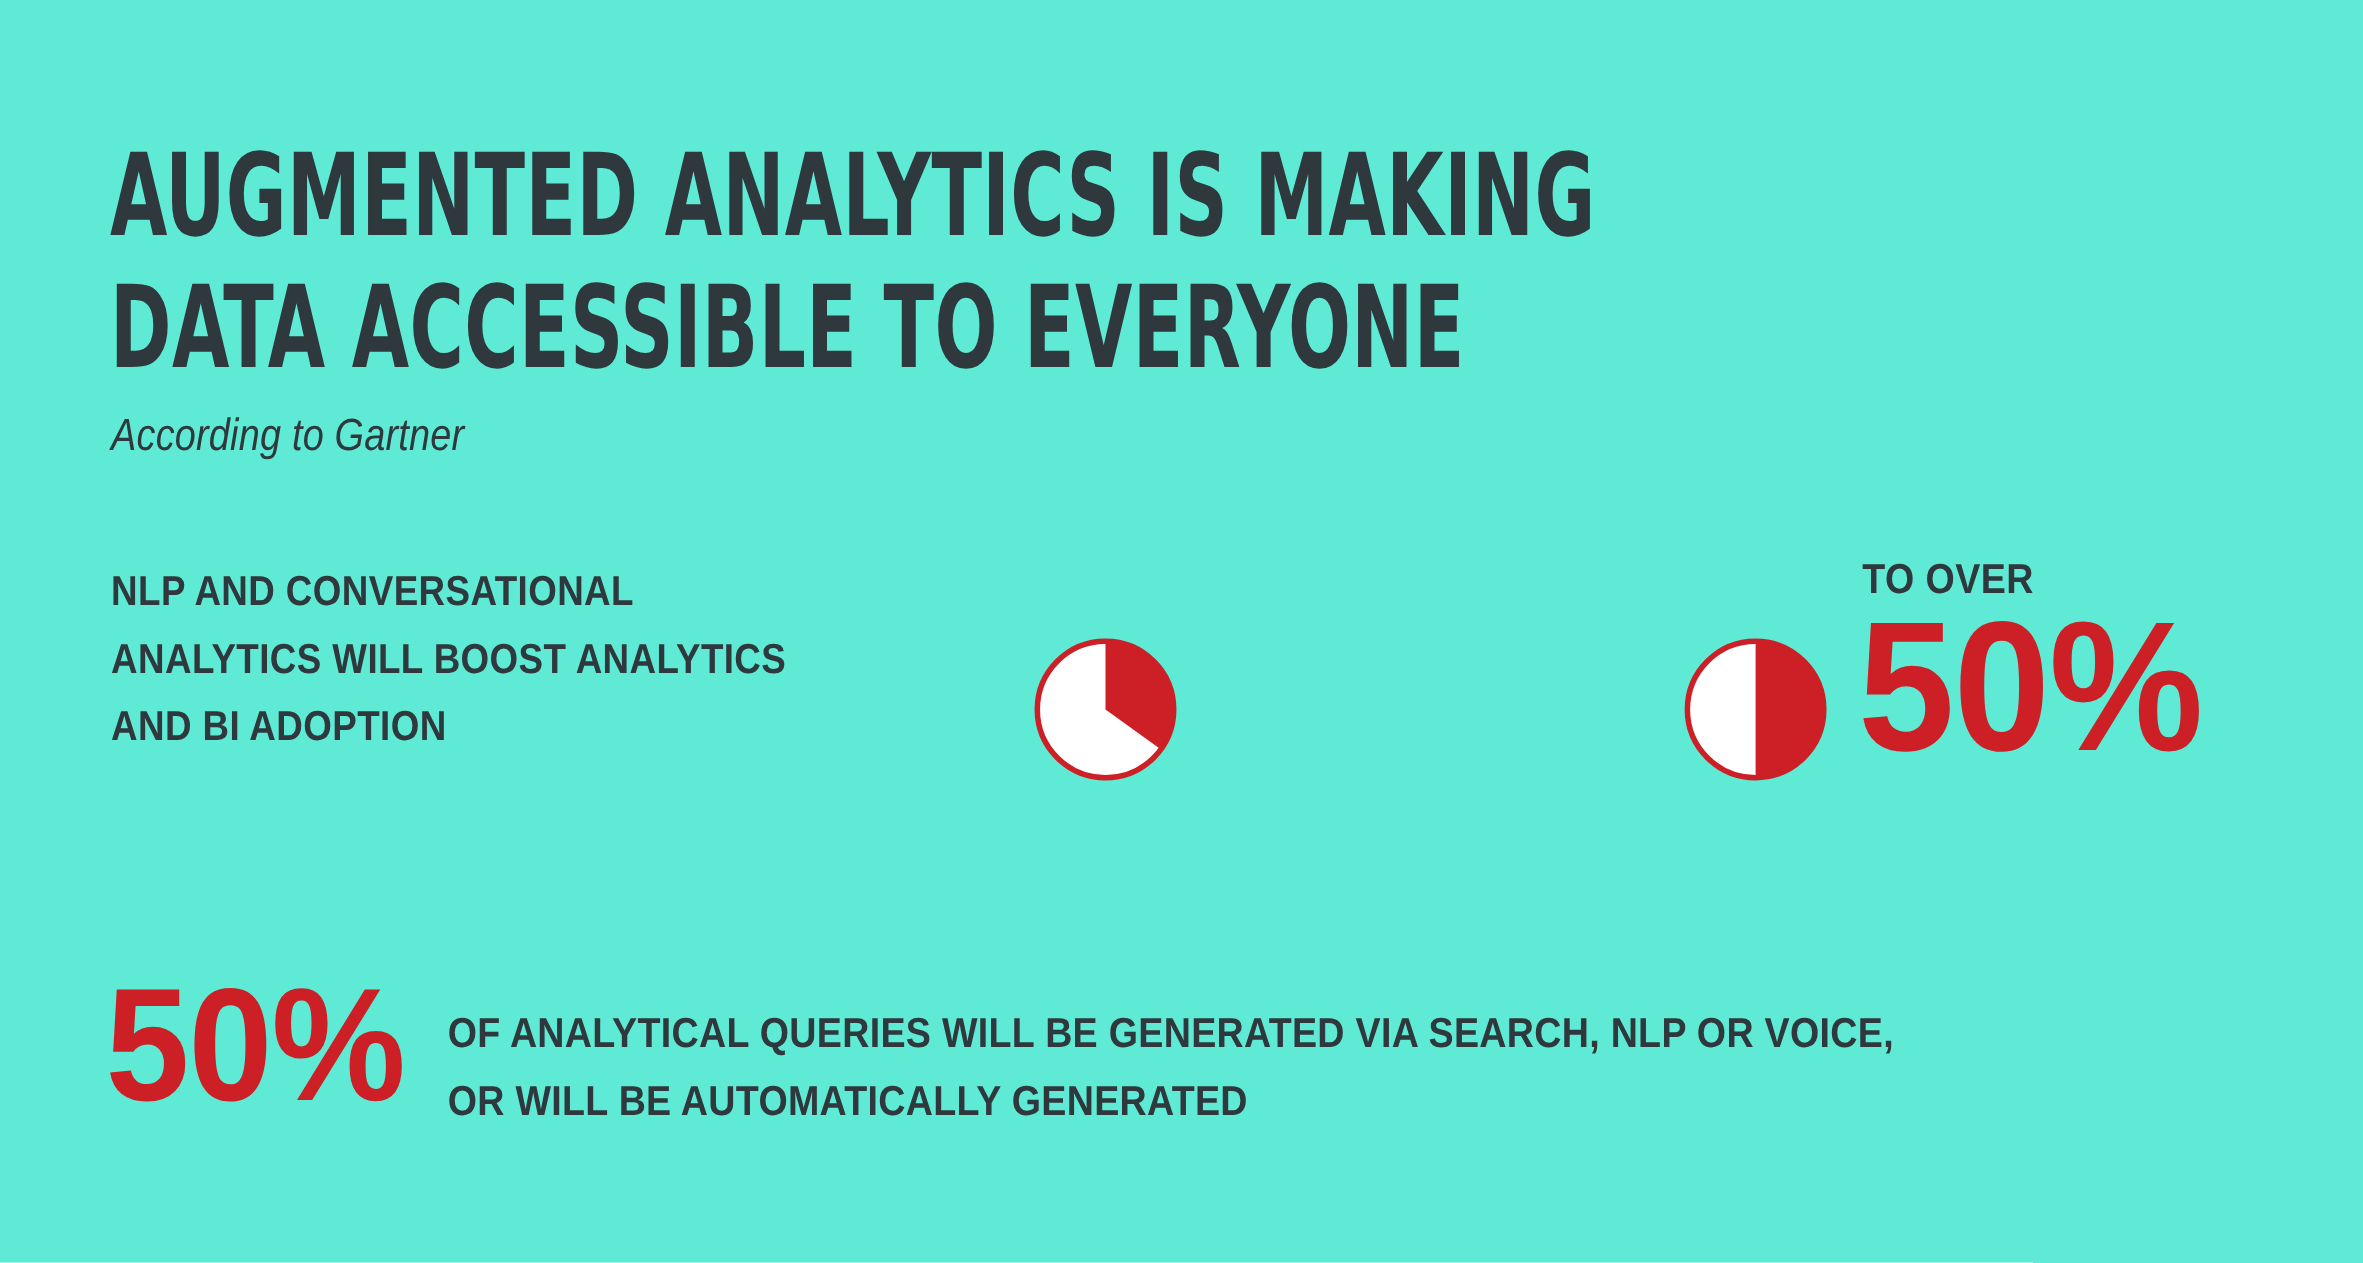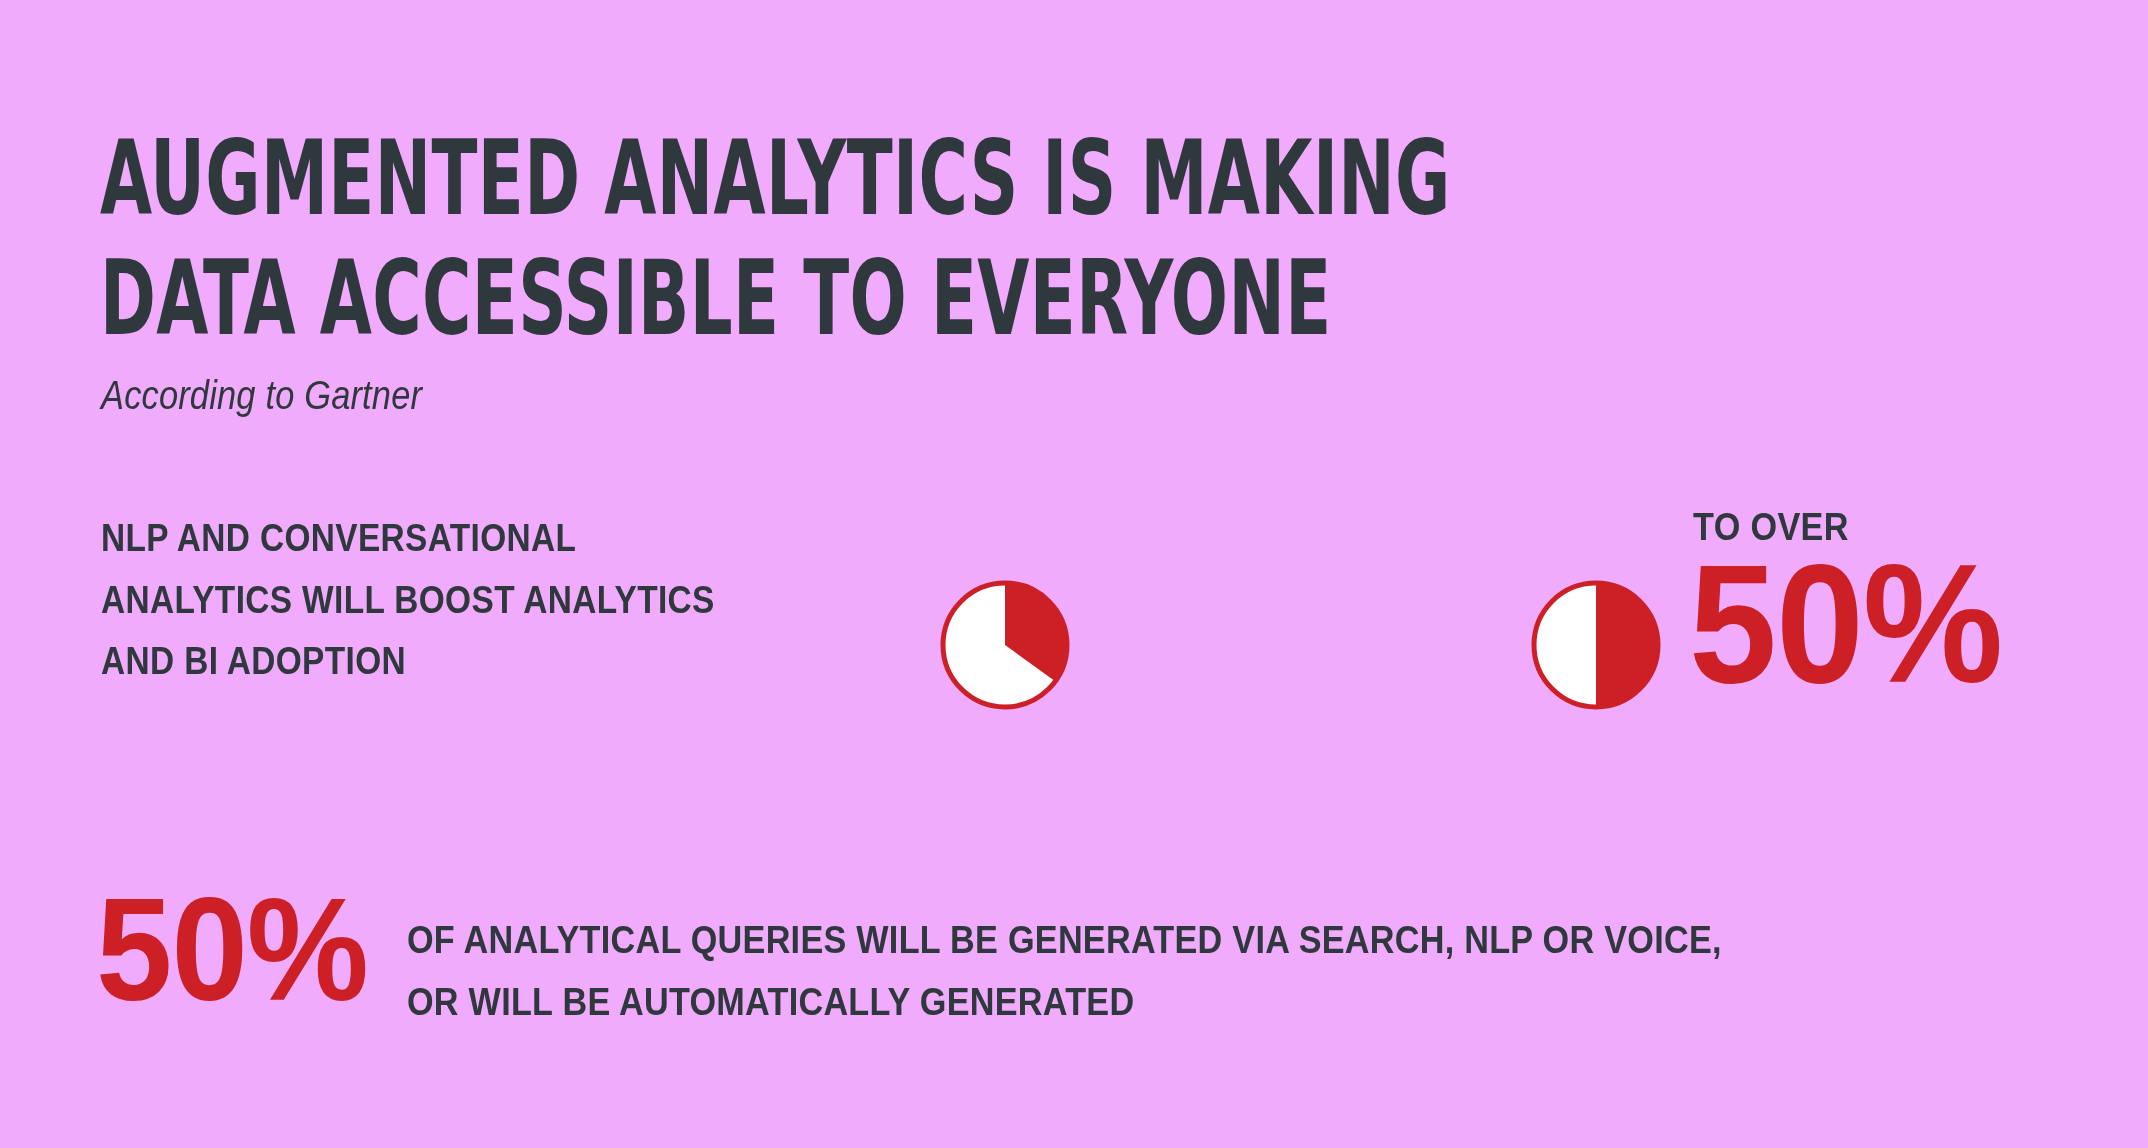--- a/index.html
+++ b/index.html
@@ -12,21 +12,21 @@
     height: 1148px;
     position: relative;
     overflow: hidden;
     font-family: "Liberation Sans", sans-serif;
     -webkit-font-smoothing: antialiased;
   }
 
   .slide {
     position: absolute;
     inset: 0;
-    background: #f0abfc;
+    background: #5eead4;
   }
 
   
   .headline {
     position: absolute;
     left: 100px;
     top: 48px;
     width: 1960px;
     color: #2F383C;
     font-family: "Liberation Sans Narrow", "DejaVu Sans Condensed", "Liberation Sans", sans-serif;

